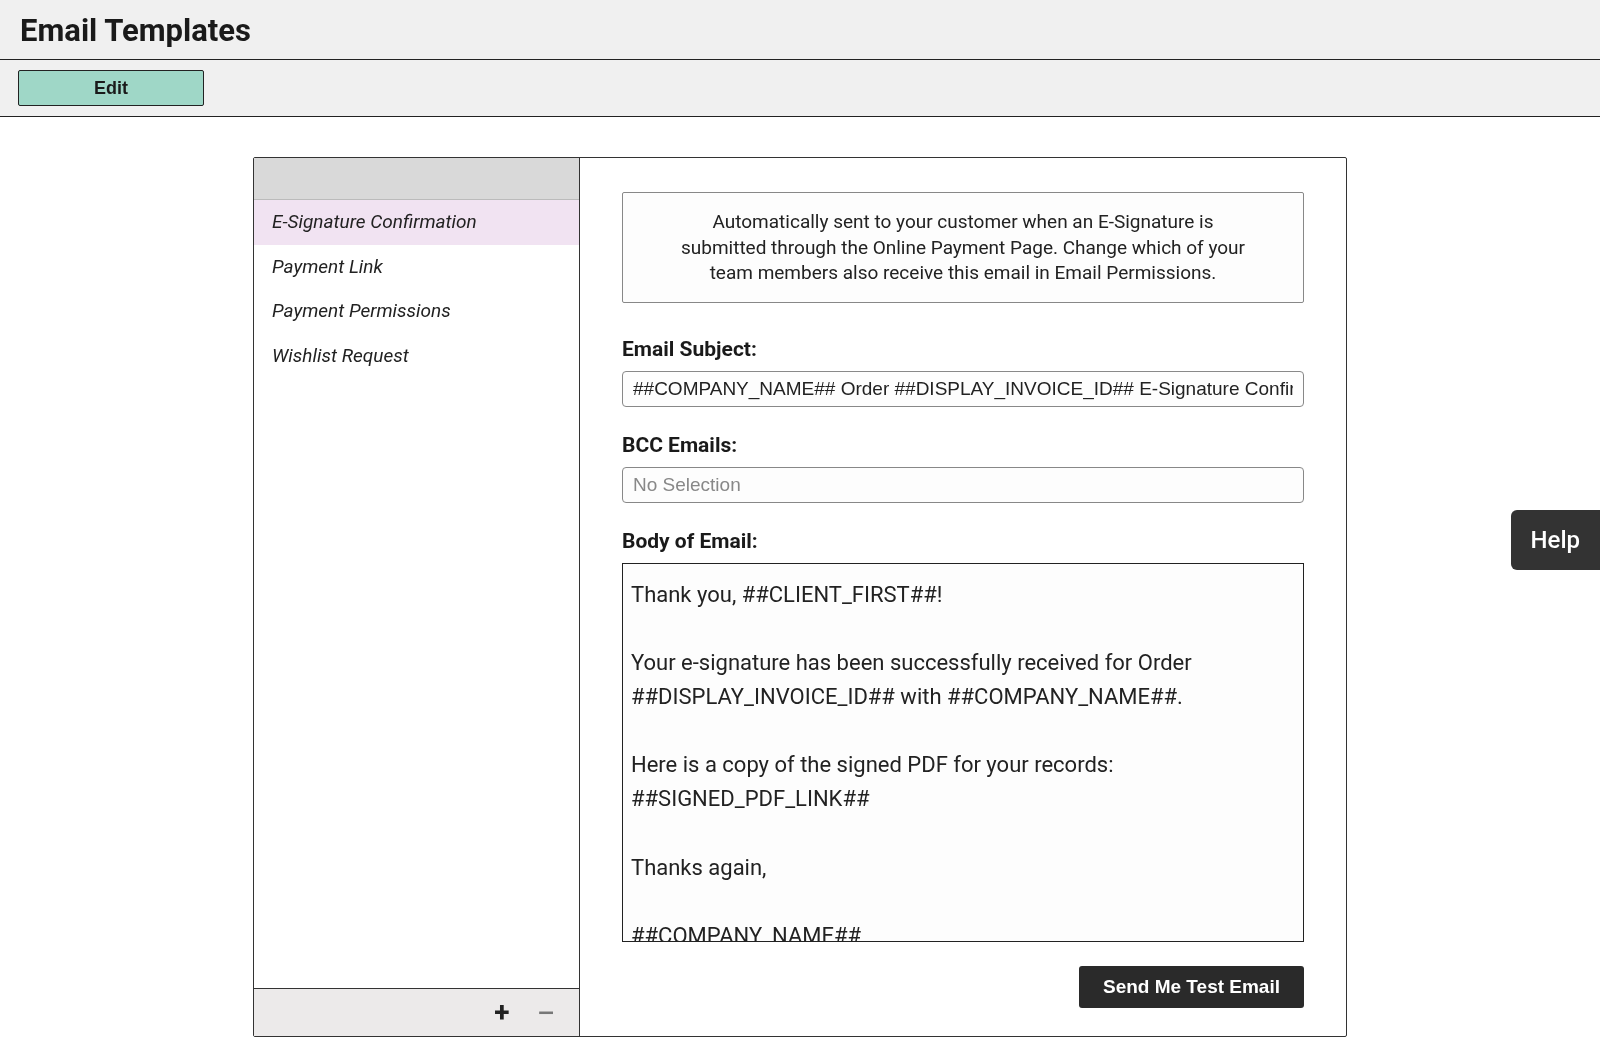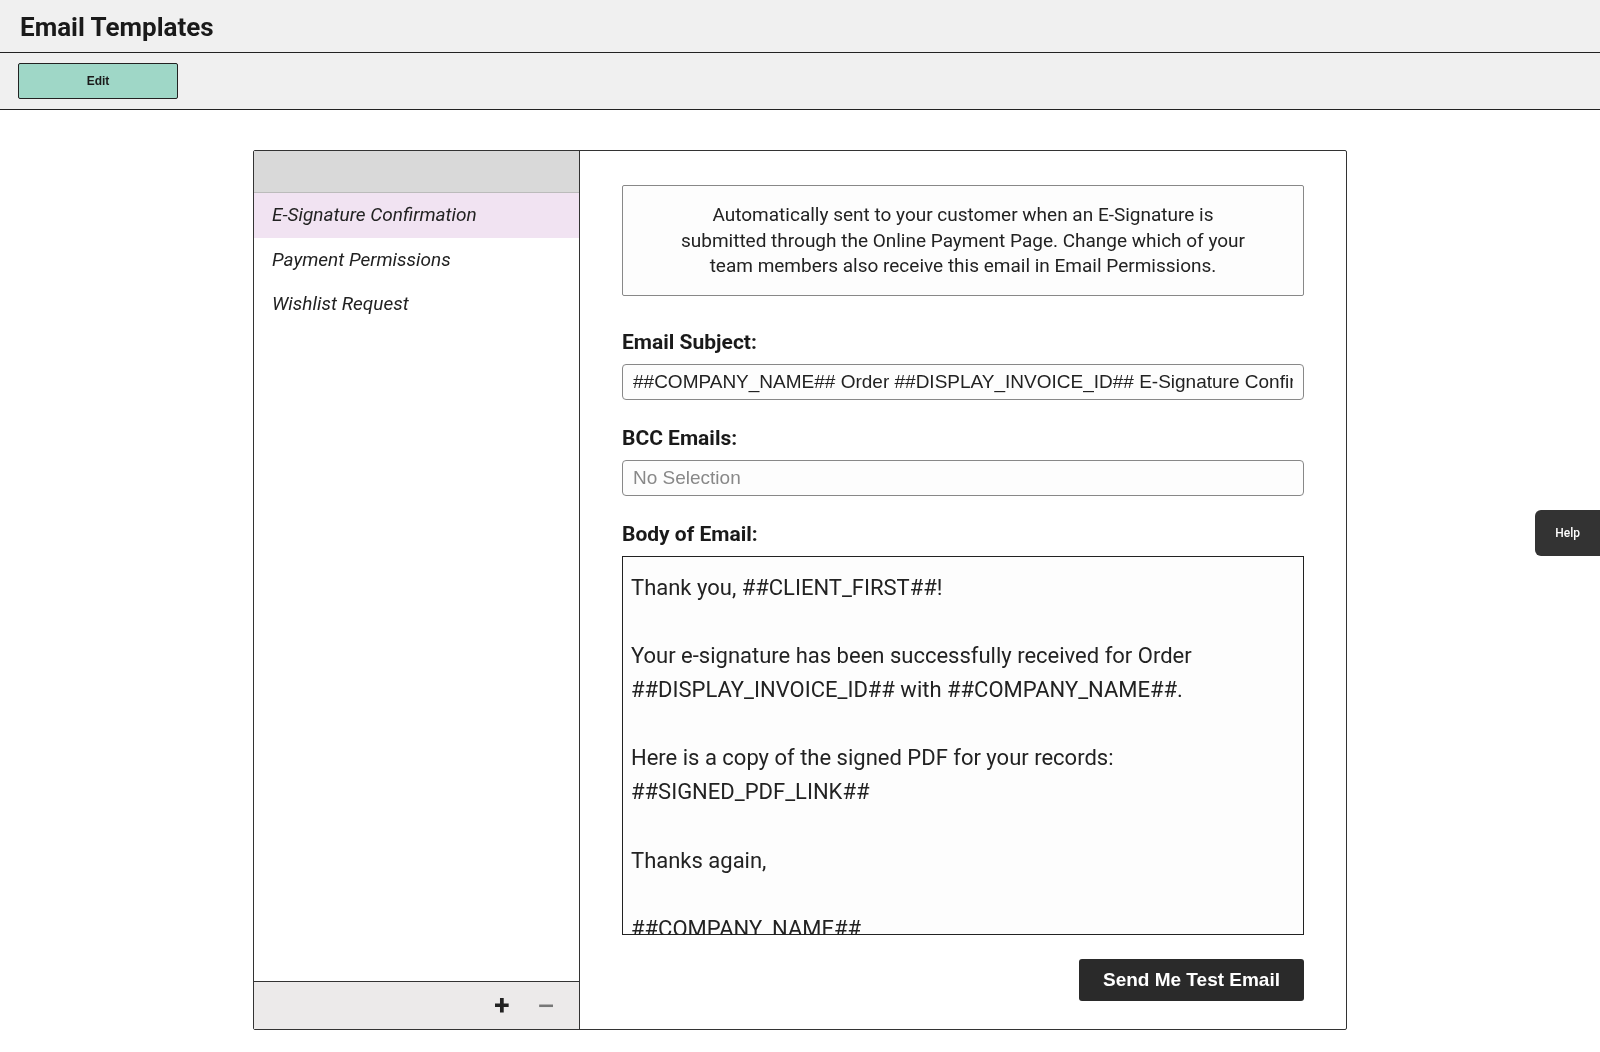--- a/index.html
+++ b/index.html
@@ -11,35 +11,35 @@
     color: #222;
     position: relative;
     overflow: hidden;
   }
   .header-bar {
     background: #f0f0f0;
     border-bottom: 1px solid #222;
     padding: 12px 20px 10px 20px;
   }
   .page-title {
-    font-size: 26px;
+    font-size: 31px;
     font-weight: 700;
     color: #1a1a1a;
   }
   .toolbar {
     background: #f0f0f0;
     border-bottom: 1px solid #222;
     padding: 10px 18px;
   }
   .edit-btn {
     background: #9fd7c7;
     border: 1px solid #222;
-    width: 160px;
+    width: 186px;
     height: 36px;
-    font-size: 12px;
+    font-size: 18px;
     font-weight: 700;
     color: #1a1a1a;
     cursor: pointer;
     border-radius: 2px;
   }
   .main-wrap {
     display: flex;
     justify-content: center;
     padding: 40px 0;
   }
@@ -167,21 +167,21 @@
     font-size: 19px;
     font-weight: 600;
     cursor: pointer;
   }
   .help-tab {
     position: absolute;
     right: 0;
     top: 510px;
     background: #333;
     color: #fff;
-    font-size: 12px;
+    font-size: 24px;
     font-weight: 500;
     padding: 16px 20px;
     border-top-left-radius: 6px;
     border-bottom-left-radius: 6px;
     cursor: pointer;
   }
 </style>
 </head>
 <body>
 
@@ -193,20 +193,21 @@
   <button class="edit-btn">Edit</button>
 </div>
 
 <div class="main-wrap">
   <div class="panel">
 
     <div class="sidebar">
       <div class="sidebar-top-strip"></div>
       <div class="sidebar-list" id="sidebar-list">
           <div class="sidebar-item active">E-Signature Confirmation</div>
+          <div class="sidebar-item">Payment Link</div>
           <div class="sidebar-item">Payment Permissions</div>
           <div class="sidebar-item">Wishlist Request</div>
         </div>
       <div class="sidebar-footer">
         <span class="icon-btn">+</span>
         <span class="icon-btn minus">−</span>
       </div>
     </div>
 
     <div class="content">

